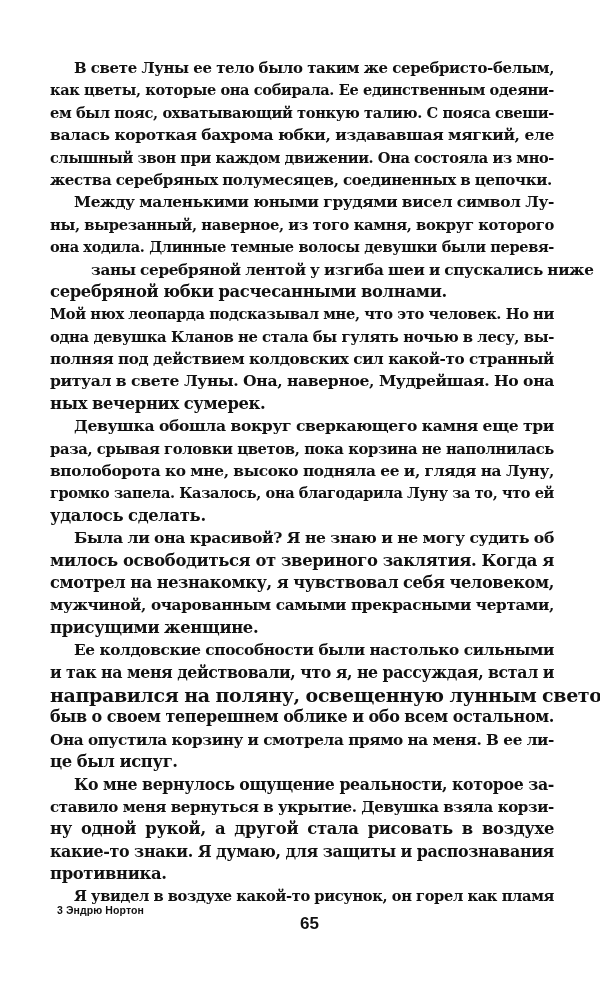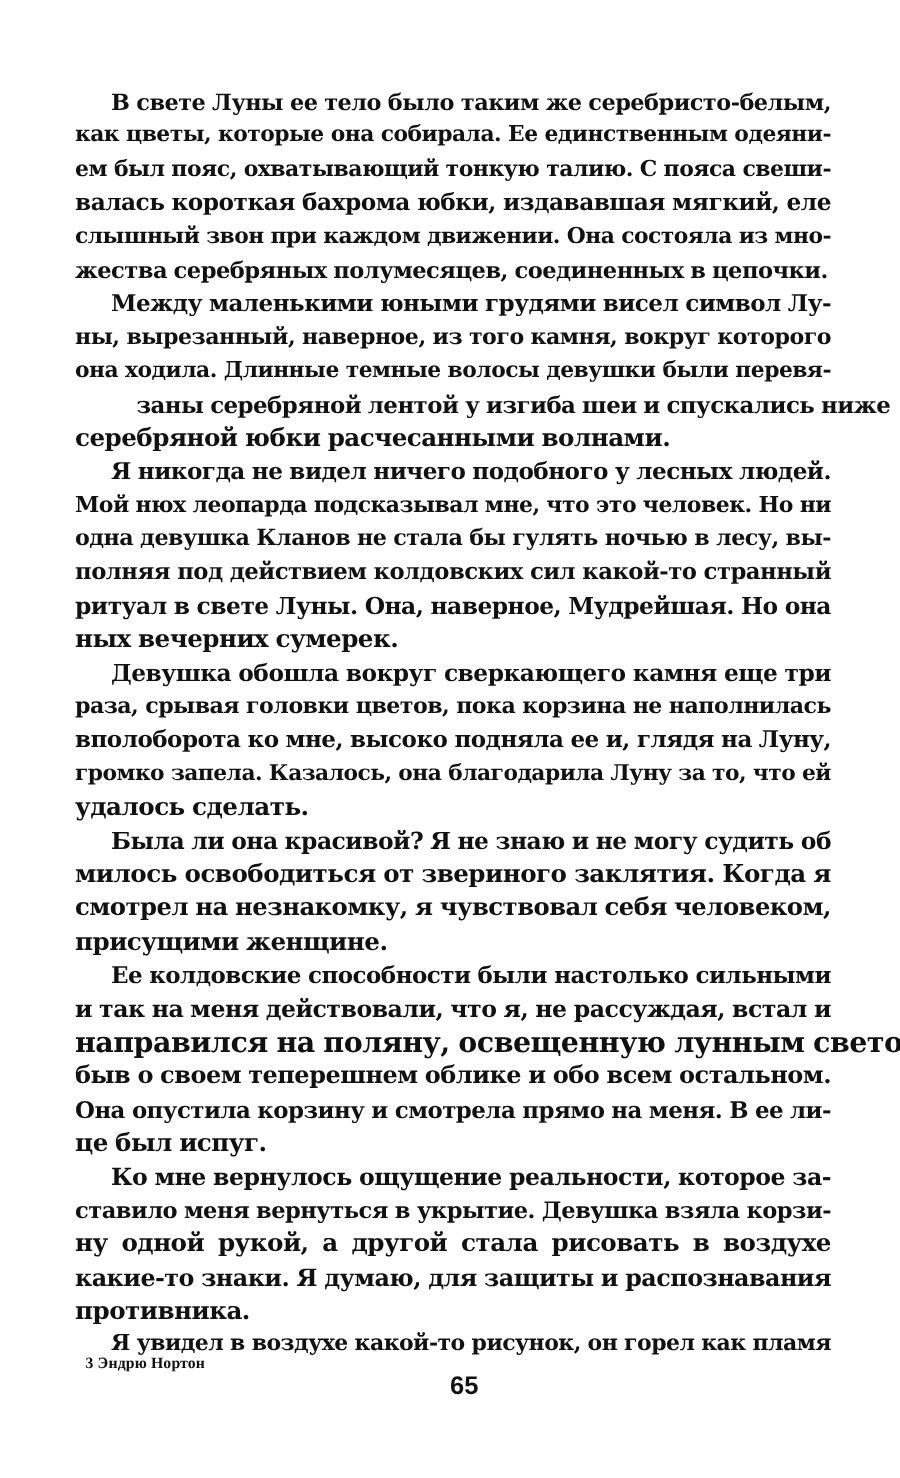--- a/index.html
+++ b/index.html
@@ -43,21 +43,21 @@
       position: absolute;
       left: 57px;
       top: 898px;
       width: 500px;
       height: 22px;
     }
     .footer-signature {
       position: absolute;
       left: 0;
       top: 6px;
-      font-family: Liberation Serif, serif;
+      font-family: Liberation Sans, sans-serif;
       font-size: 10.5px;
       font-weight: bold;
       letter-spacing: 0.1px;
     }
     .page-number {
       position: absolute;
       left: 207px;
       top: 16px;
       font-family: Liberation Sans, sans-serif;
       font-size: 17px;
@@ -73,34 +73,34 @@
     <span class="line" style="font-size: 14.5661px;">как цветы, которые она собирала. Ее единственным одеяни-</span>
     <span class="line" style="font-size: 14.6679px;">ем был пояс, охватывающий тонкую талию. С пояса свеши-</span>
     <span class="line" style="font-size: 15.5136px;">валась короткая бахрома юбки, издававшая мягкий, еле</span>
     <span class="line" style="font-size: 14.5613px;">слышный звон при каждом движении. Она состояла из мно-</span>
     <span class="line last" style="font-size: 15.0673px;">жества серебряных полумесяцев, соединенных в цепочки.</span>
     <span class="line indent" style="font-size: 15.3661px;">Между маленькими юными грудями висел символ Лу-</span>
     <span class="line" style="font-size: 14.7707px;">ны, вырезанный, наверное, из того камня, вокруг которого</span>
     <span class="line" style="font-size: 14.5689px;">она ходила. Длинные темные волосы девушки были перевя-</span>
     <span class="line" style="font-size: 15.2555px; margin-left: 41px;">заны серебряной лентой у изгиба шеи и спускались ниже</span>
     <span class="line last">серебряной юбки расчесанными волнами.</span>
-    <span class="line indent" style="font-size: 15.4032px;">Я никогда не видел ничего подобного у лесных людей.</span>
     <span class="line" style="font-size: 14.6622px;">Мой нюх леопарда подсказывал мне, что это человек. Но ни</span>
     <span class="line" style="font-size: 14.8424px;">одна девушка Кланов не стала бы гулять ночью в лесу, вы-</span>
     <span class="line" style="font-size: 15.1889px;">полняя под действием колдовских сил какой-то странный</span>
     <span class="line" style="font-size: 15.6065px;">ритуал в свете Луны. Она, наверное, Мудрейшая. Но она</span>
     <span class="line last">ных вечерних сумерек.</span>
     <span class="line indent" style="font-size: 15.578px;">Девушка обошла вокруг сверкающего камня еще три</span>
     <span class="line" style="font-size: 14.7472px;">раза, срывая головки цветов, пока корзина не наполнилась</span>
     <span class="line" style="font-size: 15.3779px;">вполоборота ко мне, высоко подняла ее и, глядя на Луну,</span>
     <span class="line" style="font-size: 14.5277px;">громко запела. Казалось, она благодарила Луну за то, что ей</span>
     <span class="line last">удалось сделать.</span>
     <span class="line indent" style="font-size: 15.6443px;">Была ли она красивой? Я не знаю и не могу судить об</span>
     <span class="line">милось освободиться от звериного заклятия. Когда я</span>
     <span class="line" style="font-size: 16.2001px;">смотрел на незнакомку, я чувствовал себя человеком,</span>
+    <span class="line" style="font-size: 15.3191px;">мужчиной, очарованным самыми прекрасными чертами,</span>
     <span class="line last">присущими женщине.</span>
     <span class="line indent" style="font-size: 15.3268px;">Ее колдовские способности были настолько сильными</span>
     <span class="line" style="font-size: 15.774px;">и так на меня действовали, что я, не рассуждая, встал и</span>
     <span class="line" style="font-size: 19px;">направился на поляну, освещенную лунным светом, за-</span>
     <span class="line" style="font-size: 16.0273px;">быв о своем теперешнем облике и обо всем остальном.</span>
     <span class="line" style="font-size: 15.2634px;">Она опустила корзину и смотрела прямо на меня. В ее ли-</span>
     <span class="line last">це был испуг.</span>
     <span class="line indent" style="font-size: 15.7899px;">Ко мне вернулось ощущение реальности, которое за-</span>
     <span class="line" style="font-size: 15.0545px;">ставило меня вернуться в укрытие. Девушка взяла корзи-</span>
     <span class="line">ну одной рукой, а другой стала рисовать в воздухе</span>

